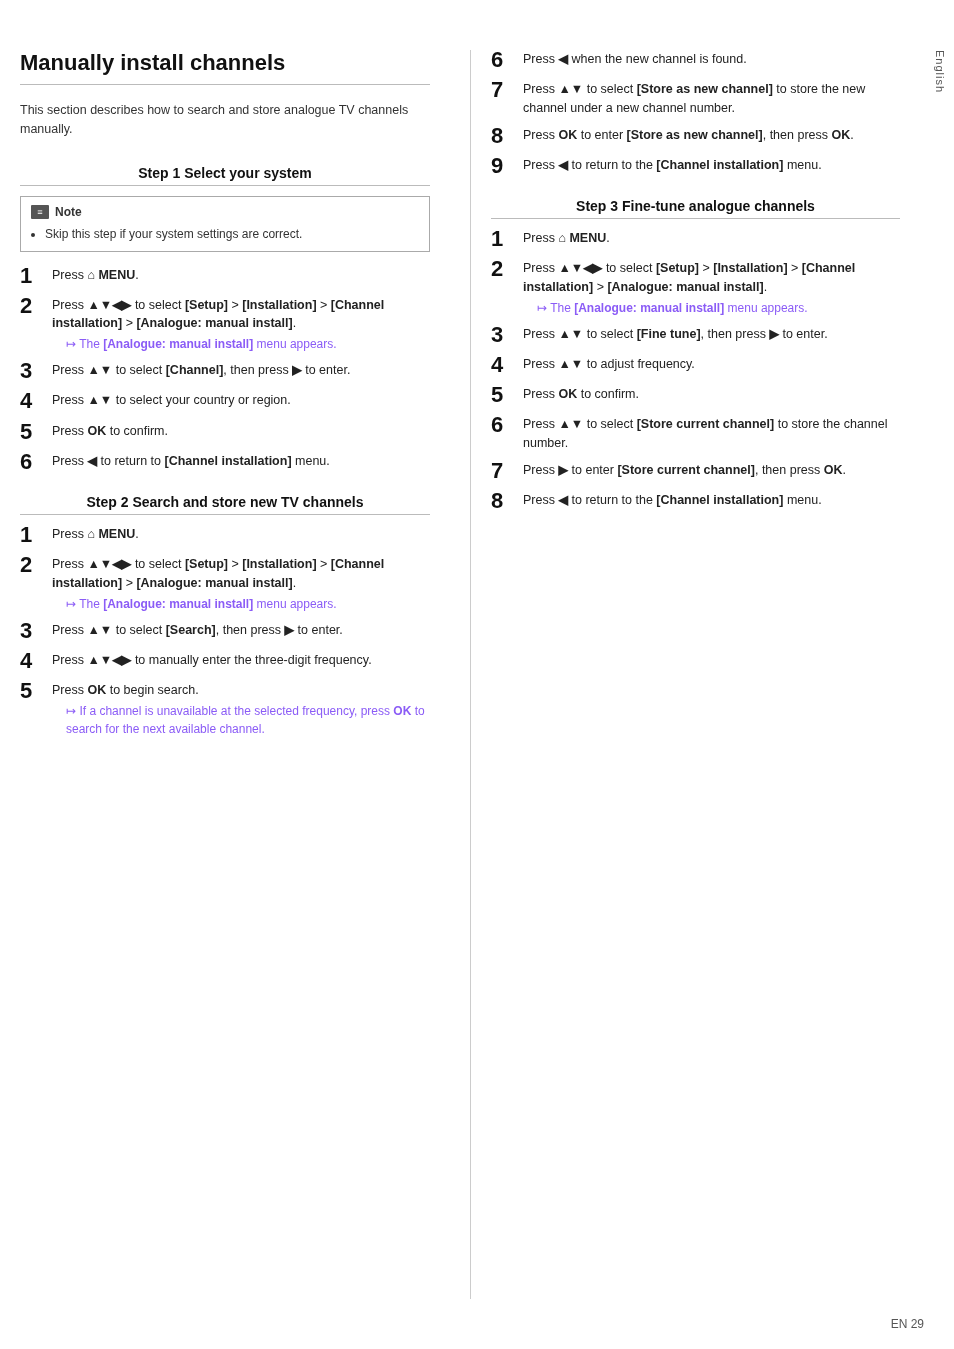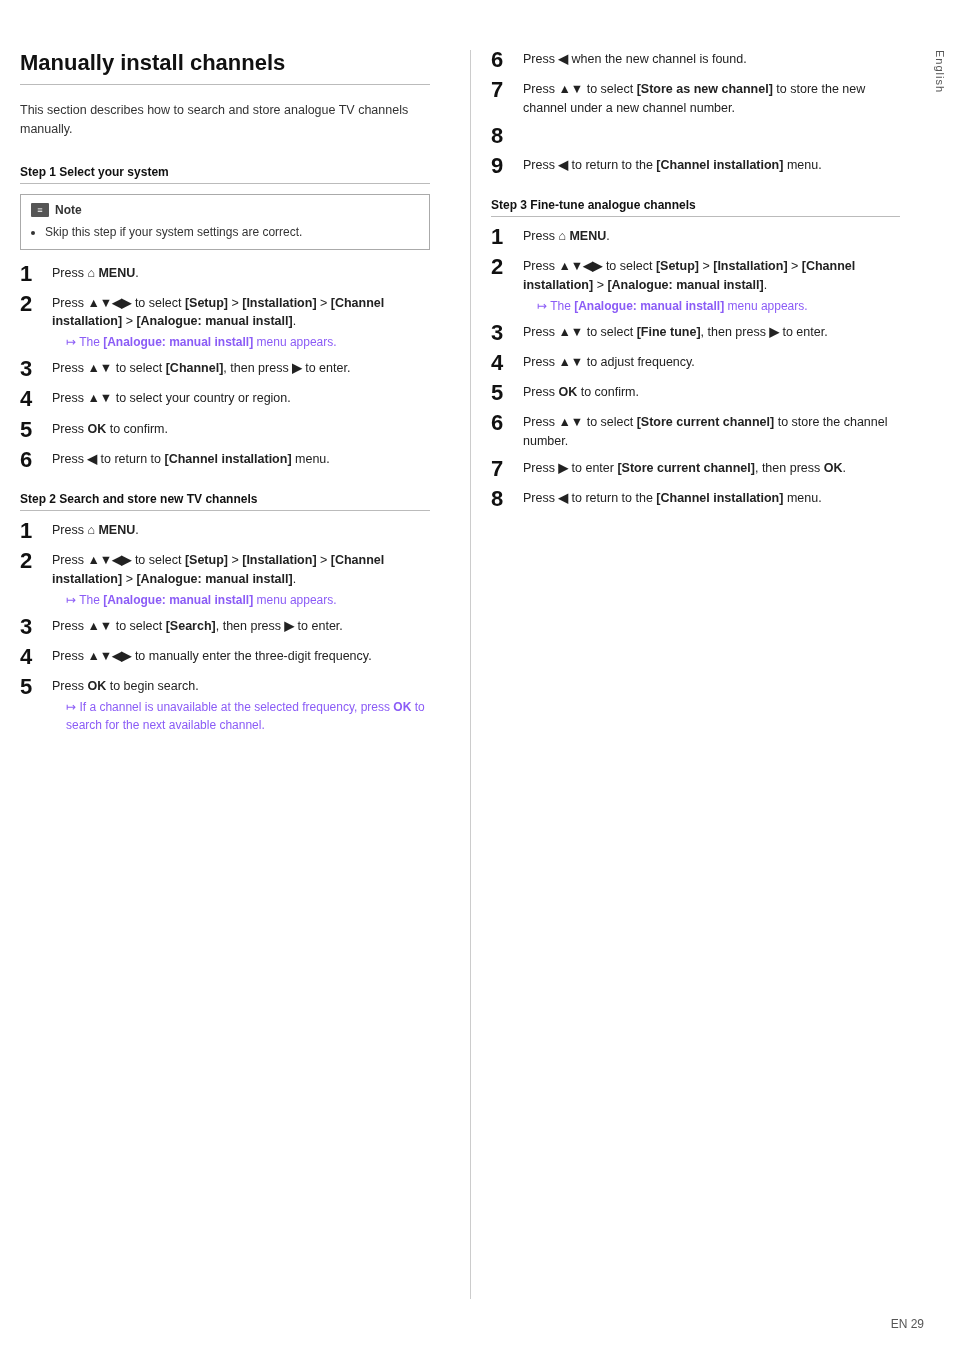--- a/index.html
+++ b/index.html
@@ -56,26 +56,27 @@
       border-bottom: 1px solid #bbb;
       padding-bottom: 8px;
     }
     .intro-text {
       font-size: 12.5px;
       color: #333;
       margin-bottom: 26px;
       line-height: 1.5;
     }
     .section-header {
-      font-size: 12px;
+      font-size: 14px;
       font-weight: bold;
       color: #111;
       margin-bottom: 10px;
       padding-bottom: 4px;
       border-bottom: 1px solid #bbb;
+      text-align: center;
     }
     .note-box {
       border: 1px solid #aaa;
       padding: 8px 10px;
       margin-bottom: 14px;
       background: #fff;
     }
     .note-header {
       display: flex;
       align-items: center;
@@ -255,20 +256,21 @@
           <li class="step-item">
             <span class="step-number">6</span>
             <span class="step-text">Press <b>◀</b> when the new channel is found.</span>
           </li>
           <li class="step-item">
             <span class="step-number">7</span>
             <span class="step-text">Press <b>▲▼</b> to select <b>[Store as new channel]</b> to store the new channel under a new channel number.</span>
           </li>
           <li class="step-item">
             <span class="step-number">8</span>
+            <span class="step-text">Press <b>OK</b> to enter <b>[Store as new channel]</b>, then press <b>OK</b>.</span>
           </li>
           <li class="step-item">
             <span class="step-number">9</span>
             <span class="step-text">Press <b>◀</b> to return to the <b>[Channel installation]</b> menu.</span>
           </li>
         </ol>
       </div>
 
       <div class="section-block">
         <div class="section-header">Step 3 Fine-tune analogue channels</div>

